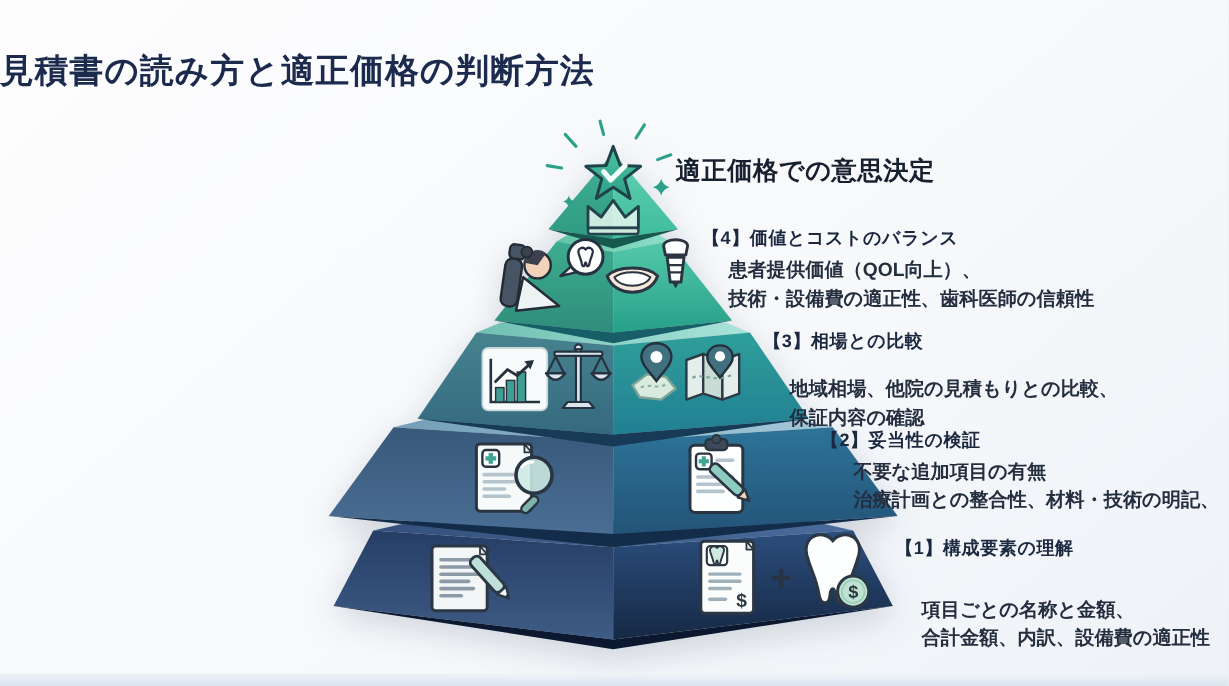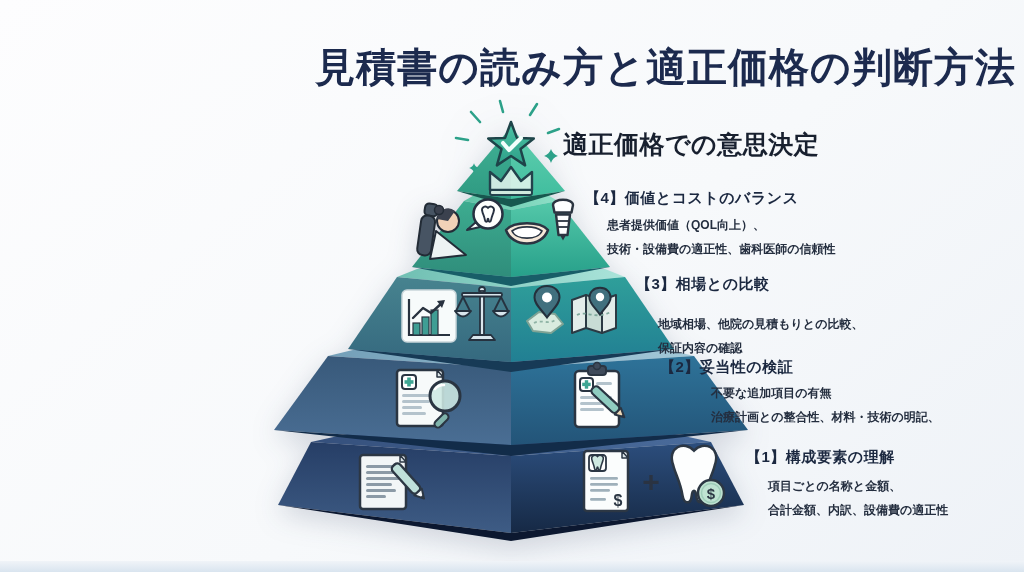--- a/index.html
+++ b/index.html
@@ -6,37 +6,37 @@
   .stage{
     position:relative;width:1024px;height:572px;overflow:hidden;
     background:linear-gradient(140deg,#fdfdfe 0%,#f7f9fb 55%,#eef2f7 100%);
     font-family:"Liberation Sans","DejaVu Sans",sans-serif;
   }
   .bottom-strip{
     position:absolute;left:0;right:0;bottom:0;height:11px;
     background:linear-gradient(#f0f4f8,#d9e4ef);
   }
   .title{
-    position:absolute;top:40px;left:0;width:1016px;text-align:right;
-    font-size:40px;font-weight:700;letter-spacing:1px;color:#1c2a4e;
+    position:absolute;top:40px;left:0;width:1016px;text-align:left;
+    font-size:28px;font-weight:700;letter-spacing:1px;color:#1c2a4e;
   }
   .peak-label{
     position:absolute;left:563px;top:128px;
-    font-size:25px;font-weight:700;color:#18202f;letter-spacing:.5px;
+    font-size:21px;font-weight:700;color:#18202f;letter-spacing:.5px;
   }
   .lvl-heading{
     position:absolute;font-size:15px;font-weight:700;color:#1b2840;letter-spacing:.5px;
   }
   .lvl-desc{
-    position:absolute;font-size:12px;font-weight:700;color:#242e3f;line-height:23.5px;
+    position:absolute;font-size:16px;font-weight:700;color:#242e3f;line-height:23.5px;
   }
   .h4{left:585px;top:189px}.d4{left:607px;top:214px}
   .h3{left:636px;top:275px}.d3{left:658px;top:313px}
-  .h2{left:660px;top:358px}.d2{left:711px;top:382px}
-  .h1{left:746px;top:448px}.d1{left:768px;top:475px}
+  .h2{left:684px;top:358px}.d2{left:711px;top:382px}
+  .h1{left:746px;top:448px}.d1{left:768px;top:497px}
   svg.pyramid{position:absolute;inset:0;filter:drop-shadow(0 8px 14px rgba(25,45,75,.18));}
   svg text{font-family:"Liberation Sans","DejaVu Sans",sans-serif;}
 </style>
 </head>
 <body>
 
 <div class="stage">
 
   <div class="title">見積書の読み方と適正価格の判断方法</div>
 

